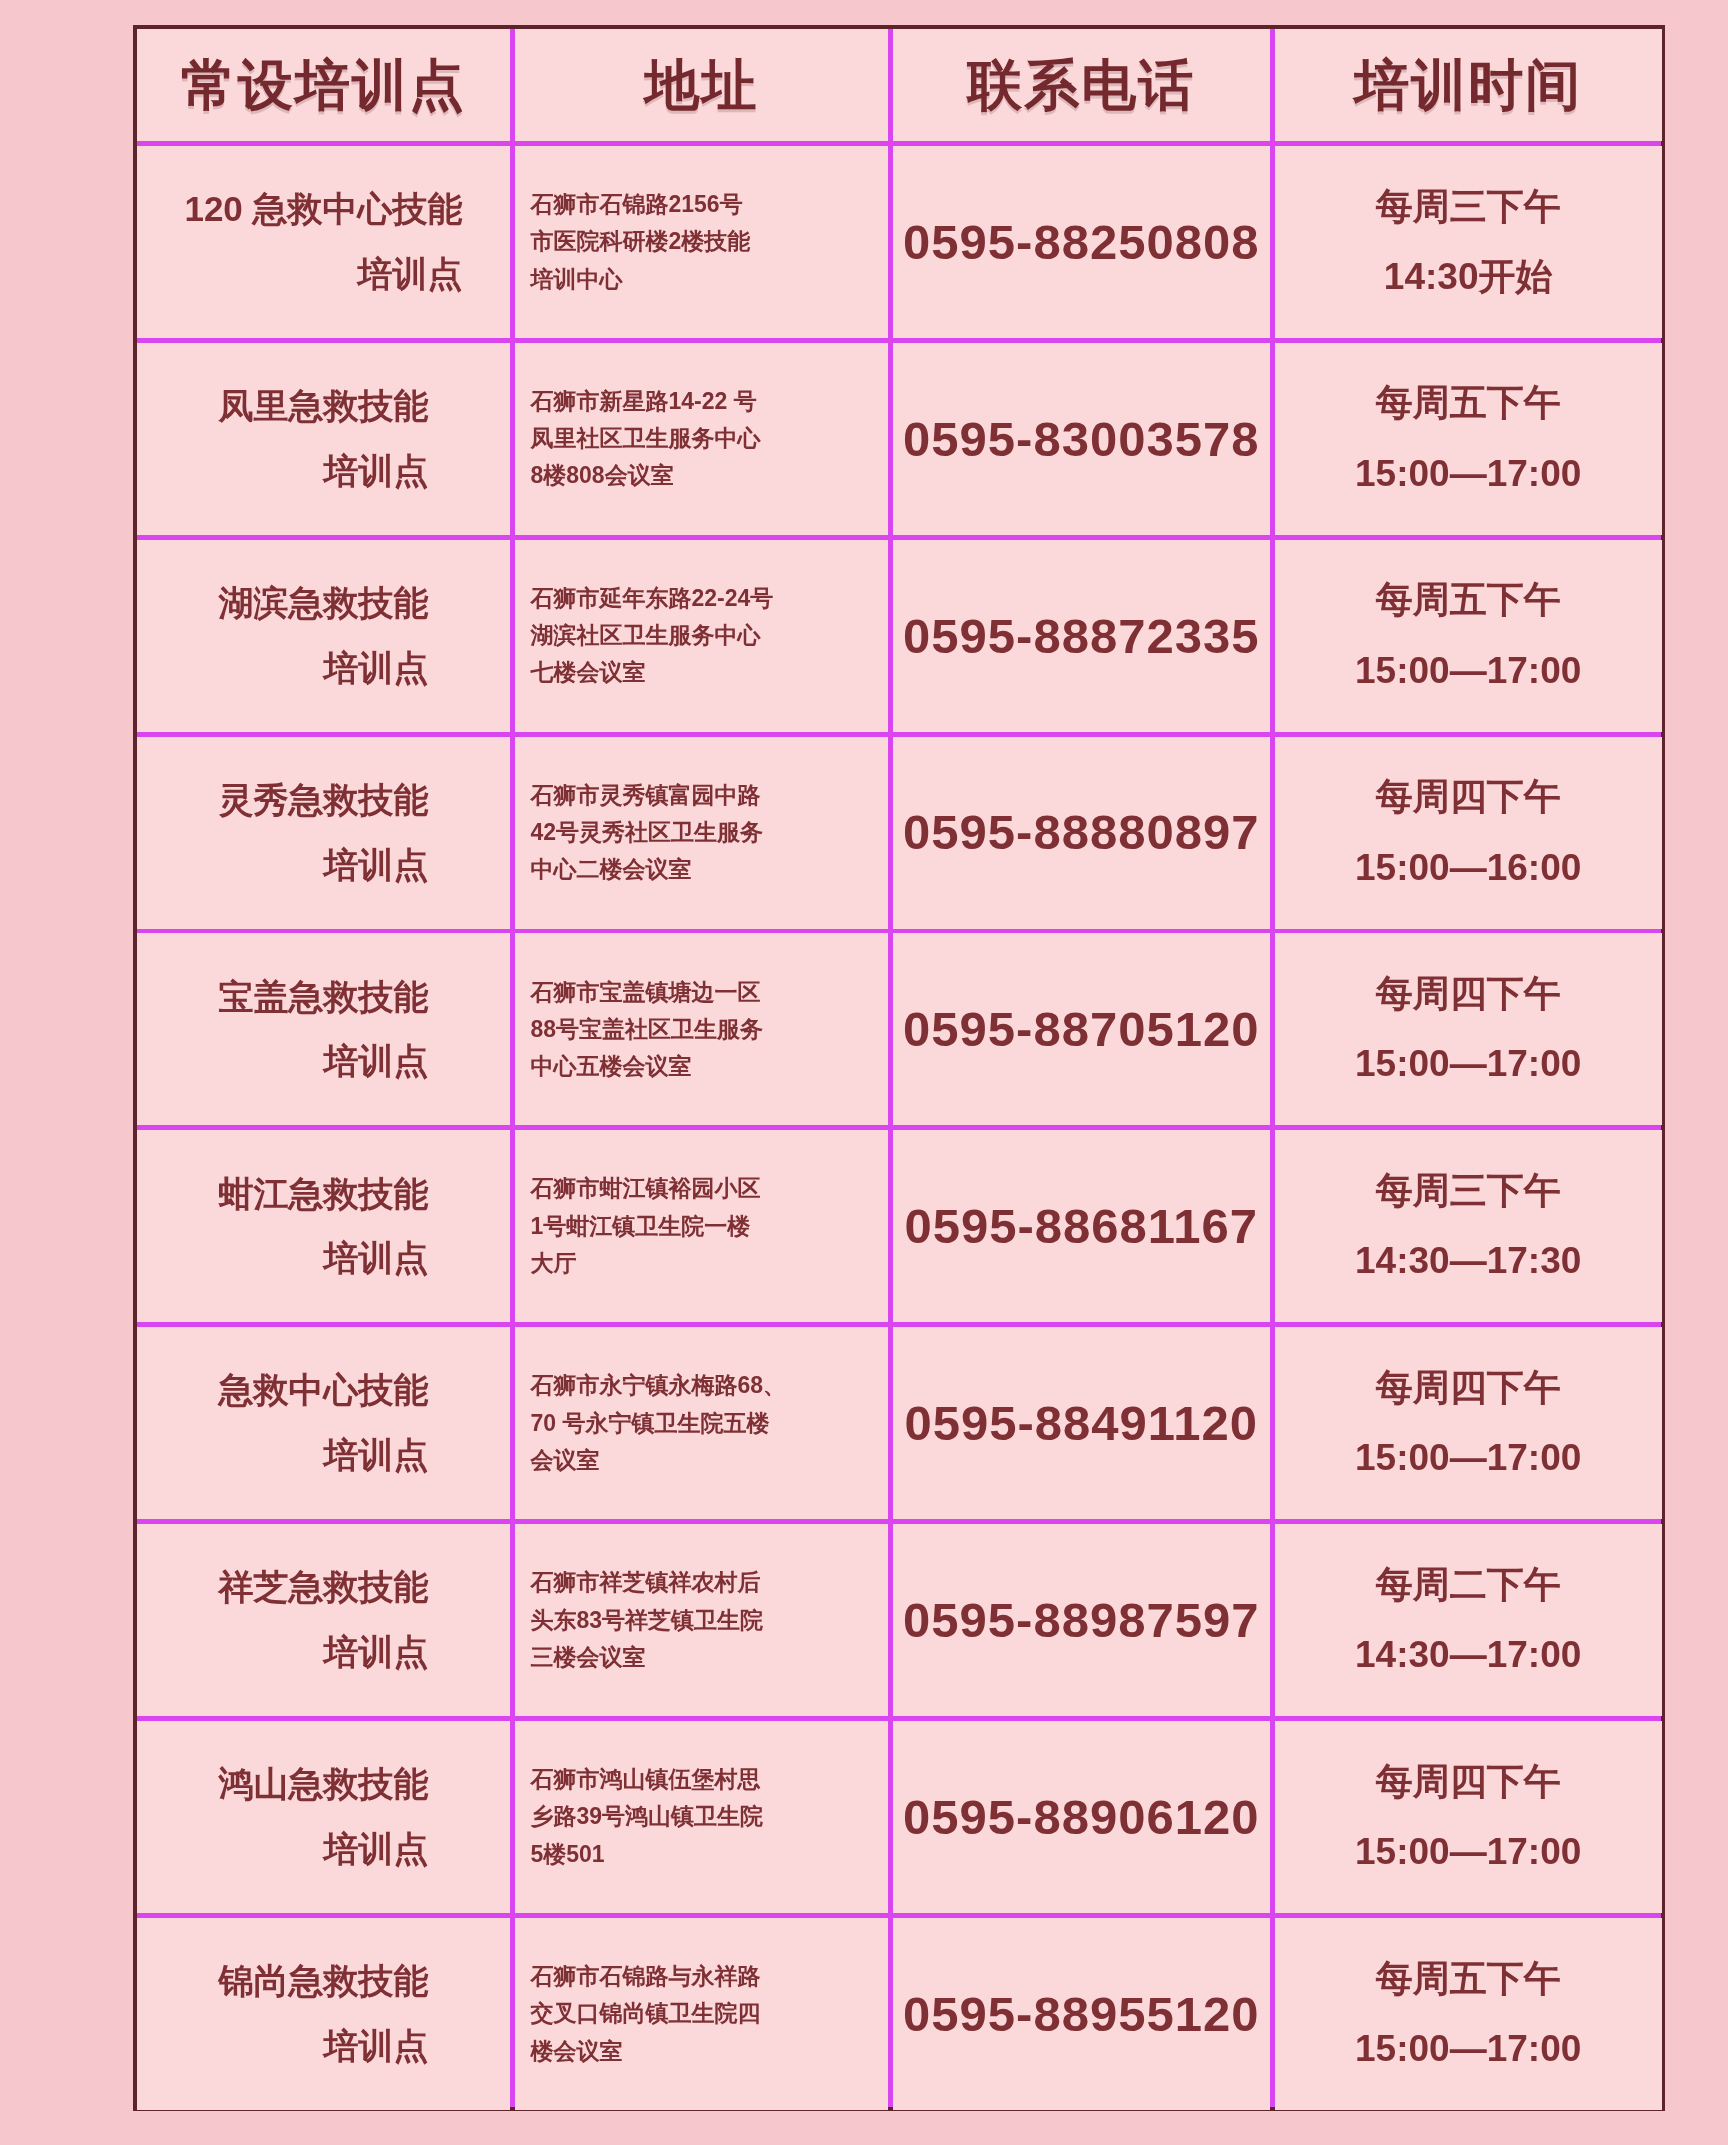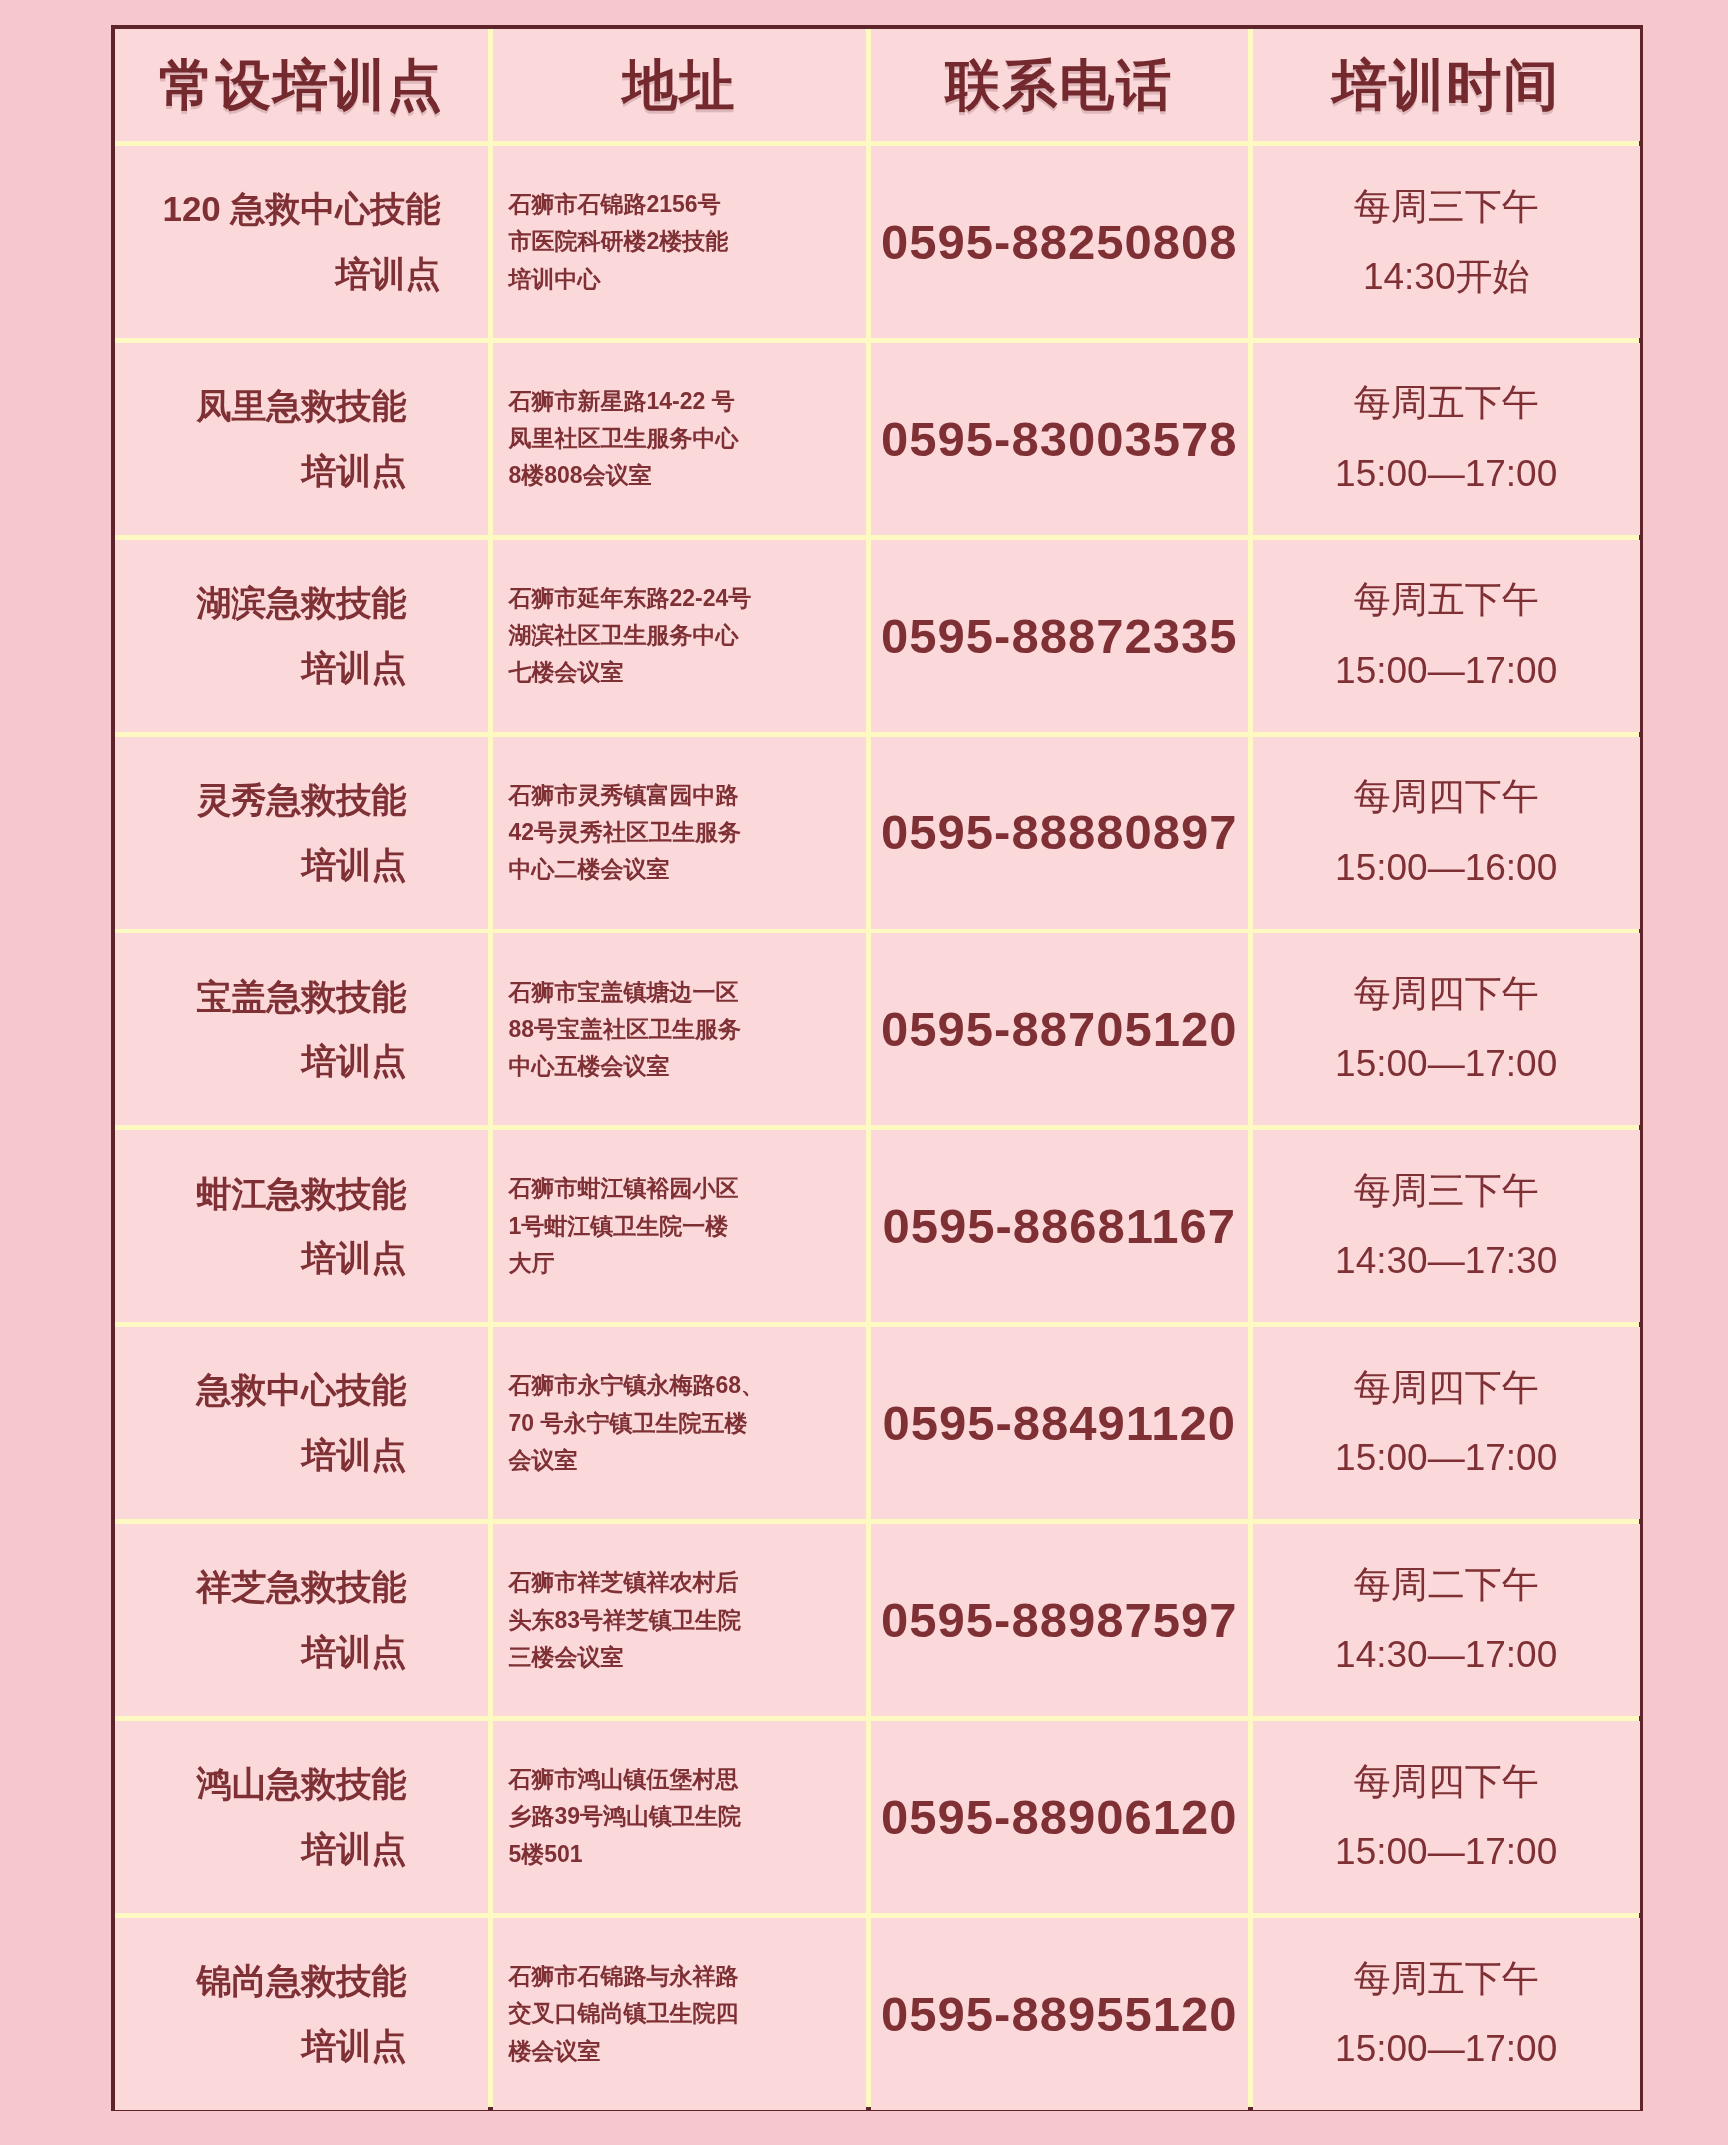--- a/index.html
+++ b/index.html
@@ -6,25 +6,25 @@
   body {
     width: 1728px;
     height: 2146px;
     background: #f6c7cd;
     font-family: "Liberation Sans", "DejaVu Sans", sans-serif;
     position: relative;
     overflow: hidden;
   }
   .table {
     position: absolute;
-    left: 111px;
+    left: 133px;
     top: 25px;
     width: 1524px;
     height: 2078px;
-    background: #fef9c3;           
+    background: #d946ef;           
     border: 4.9px solid #5d242b;
     display: grid;
     grid-template-columns: 373px 373px 377px 387px;
     grid-template-rows: 112px repeat(10, 192px);
     gap: 4.9px;
   }
   .row { display: contents; }
   .cell {
     background: #fbd8da;
     color: #7e3034;
@@ -60,21 +60,21 @@
     padding: 0 11.7px 0 15.6px;
     box-sizing: border-box;
   }
   .cell.phone {
     font-size: 49px;
     font-weight: 600;
     letter-spacing: 1px;
   }
   .cell.time {
     font-size: 37px;
-    font-weight: 400;
+    font-weight: 700;
     line-height: 1.9;
   }
 </style>
 </head>
 <body>
 
 <div class="table">
 
   <div class="row">
     <div class="cell head">常设培训点</div>

